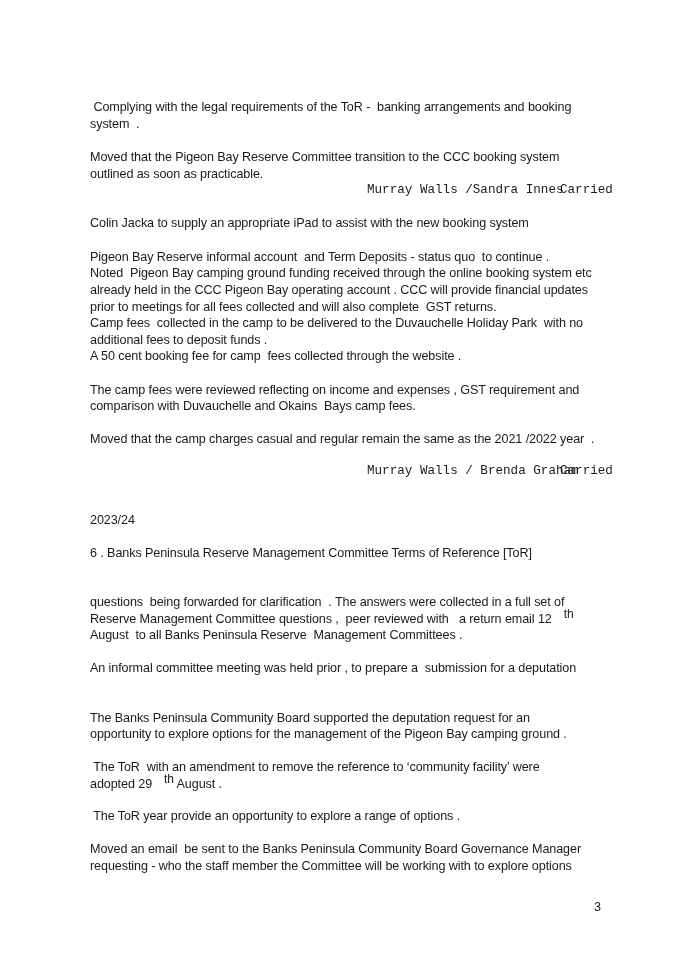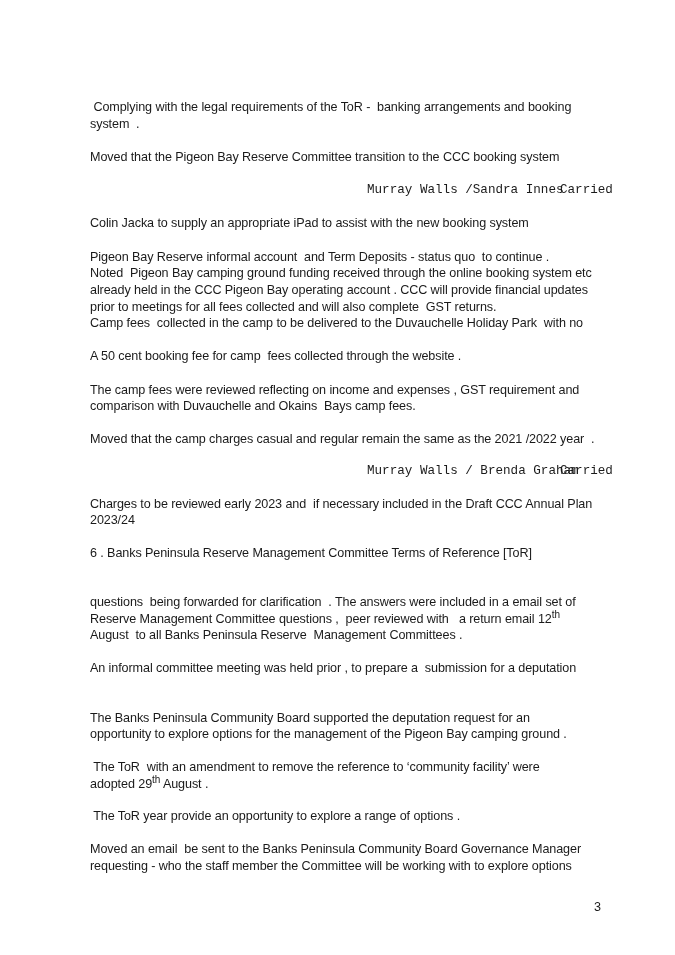--- a/index.html
+++ b/index.html
@@ -31,66 +31,68 @@
       letter-spacing: -0.1px;
     }
     .right {
       position: absolute;
       font-size: 12.6px;
       line-height: 16.6px;
       white-space: pre;
       font-family: Liberation Mono, monospace;
     }
     sup {
-      font-size: 10px;
+      font-size: 12px;
       vertical-align: 5px;
       line-height: 0;
+      margin-left: 12px;
     }
     .page-num {
       position: absolute;
       left: 586px;
       top: 899px;
       font-size: 12.6px;
       line-height: 16px;
     }
   </style>
 </head>
 <body>
 
 <div class="page">
 
   <div class="line" style="top:99px"> Complying with the legal requirements of the ToR -  banking arrangements and booking</div>
   <div class="line" style="top:116px">system  .</div>
 
   <div class="line" style="top:149px">Moved that the Pigeon Bay Reserve Committee transition to the CCC booking system</div>
+  <div class="line" style="top:166px">outlined as soon as practicable.</div>
   <div class="right" style="top:182px; left:359px">Murray Walls /Sandra Innes</div>
   <div class="right" style="top:182px; left:552px">Carried</div>
 
   <div class="line" style="top:215px">Colin Jacka to supply an appropriate iPad to assist with the new booking system</div>
 
   <div class="line" style="top:249px">Pigeon Bay Reserve informal account  and Term Deposits - status quo  to continue .</div>
   <div class="line" style="top:265px">Noted  Pigeon Bay camping ground funding received through the online booking system etc</div>
   <div class="line" style="top:282px">already held in the CCC Pigeon Bay operating account . CCC will provide financial updates</div>
   <div class="line" style="top:299px">prior to meetings for all fees collected and will also complete  GST returns.</div>
   <div class="line" style="top:315px">Camp fees  collected in the camp to be delivered to the Duvauchelle Holiday Park  with no</div>
+  <div class="line" style="top:332px">additional fees to deposit funds .</div>
   <div class="line" style="top:348px">A 50 cent booking fee for camp  fees collected through the website .</div>
 
   <div class="line" style="top:382px">The camp fees were reviewed reflecting on income and expenses , GST requirement and</div>
   <div class="line" style="top:398px">comparison with Duvauchelle and Okains  Bays camp fees.</div>
 
   <div class="line" style="top:431px">Moved that the camp charges casual and regular remain the same as the 2021 /2022 year  .</div>
   <div class="right" style="top:463px; left:359px">Murray Walls / Brenda Graham</div>
   <div class="right" style="top:463px; left:552px">Carried</div>
 
-  <div class="line" style="top:496px">Charges to be reviewed early 2023 and  if necessary included in the Draft CCC Annual Plan</div>
   <div class="line" style="top:512px">2023/24</div>
 
   <div class="line" style="top:545px">6 . Banks Peninsula Reserve Management Committee Terms of Reference [ToR]</div>
 
-  <div class="line" style="top:594px">questions  being forwarded for clarification  . The answers were included in a email set of</div>
+  <div class="line" style="top:594px">questions  being forwarded for clarification  . The answers were collected in a full set of</div>
   <div class="line" style="top:611px"><span>Reserve Management Committee questions ,  peer reviewed with   a return email 12</span><sup>th</sup></div>
   <div class="line" style="top:627px">August  to all Banks Peninsula Reserve  Management Committees .</div>
 
   <div class="line" style="top:660px">An informal committee meeting was held prior , to prepare a  submission for a deputation</div>
 
   <div class="line" style="top:710px">The Banks Peninsula Community Board supported the deputation request for an</div>
   <div class="line" style="top:726px">opportunity to explore options for the management of the Pigeon Bay camping ground .</div>
 
   <div class="line" style="top:759px"> The ToR  with an amendment to remove the reference to ‘community facility’ were</div>
   <div class="line" style="top:776px"><span>adopted 29</span><sup>th</sup><span> August .</span></div>

